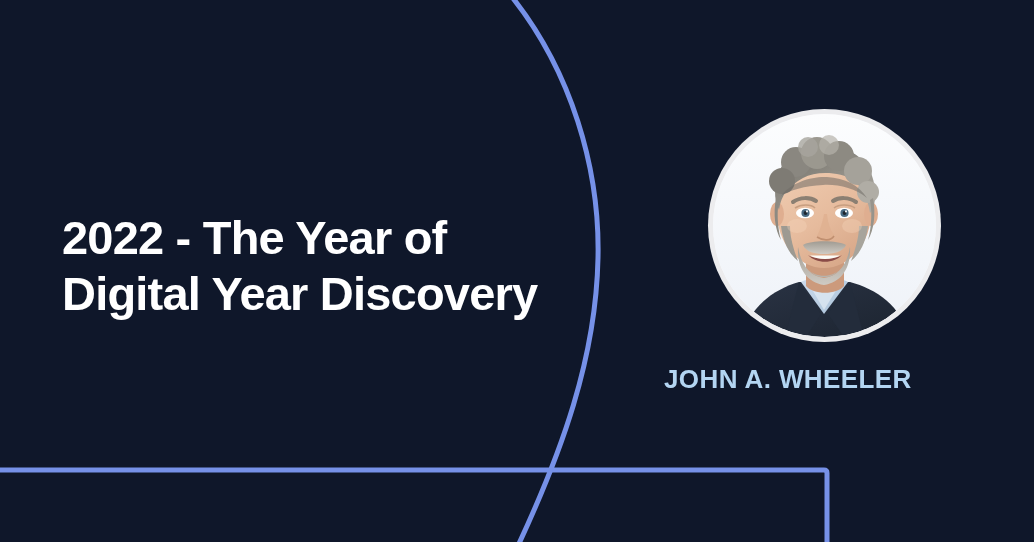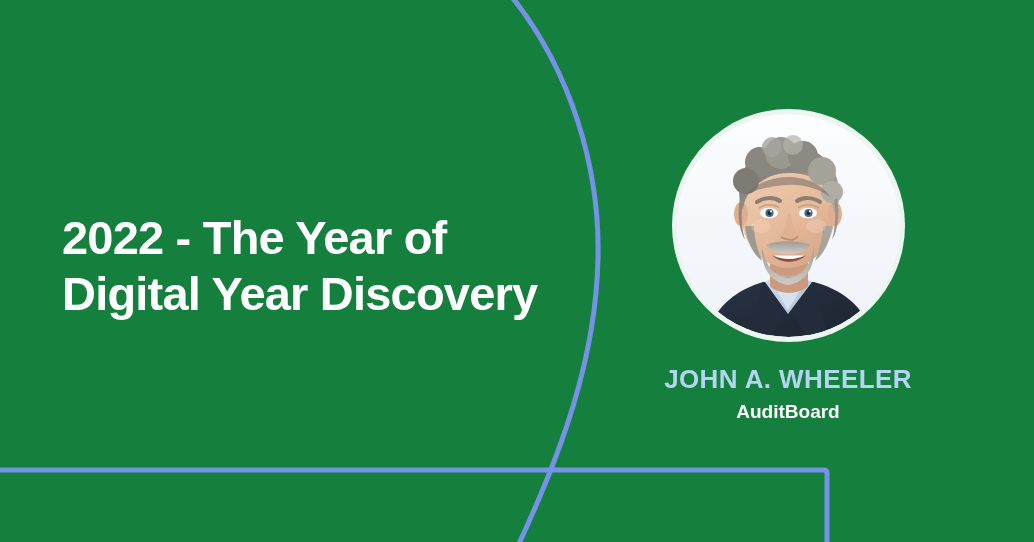--- a/index.html
+++ b/index.html
@@ -9,21 +9,21 @@
   body {
     font-family: "Liberation Sans", sans-serif;
     background: #ffffff;
   }
 
   #slide {
     position: relative;
     width: 1034px;
     height: 542px;
     overflow: hidden;
-    background: #15803d;
+    background: #0f172a;
   }
 
   
   .deco-svg {
     position: absolute;
     left: 0;
     top: 0;
     width: 1034px;
     height: 542px;
     display: block;
@@ -42,24 +42,24 @@
     font-size: 47px;
     line-height: 56px;
     font-weight: bold;
     letter-spacing: -0.8px;
     white-space: nowrap;
   }
 
   
   #speaker-block {
     position: absolute;
-    left: 628px;
+    left: 664px;
     top: 114px;
     width: 320px;
-    text-align: center;
+    text-align: left;
   }
 
   #avatar {
     position: relative;
     width: 223px;
     height: 223px;
     margin: 0 auto;
     border-radius: 50%;
     background: #f7f9fc;
     box-shadow: 0 0 0 5px rgba(255,255,255,0.92);
@@ -210,16 +210,15 @@
           <path d="M 68 112 C 70 128 76 140 85 147 C 80 134 77 122 77 112 Z" fill="#9d9a92"></path>
           <path d="M 155 112 C 153 128 147 140 138 147 C 143 134 146 122 146 112 Z" fill="#a7a49c"></path>
 
           <ellipse cx="84" cy="112" rx="10" ry="7" fill="#f6d6bc" opacity="0.35"></ellipse>
           <ellipse cx="139" cy="112" rx="10" ry="7" fill="#f6d6bc" opacity="0.35"></ellipse>
         </g>
       </svg>
     </div>
 
     <span id="speaker-name">JOHN A. WHEELER</span>
-    <span id="speaker-org">AuditBoard</span>
   </div>
 
 </div>
 
 </body></html>

